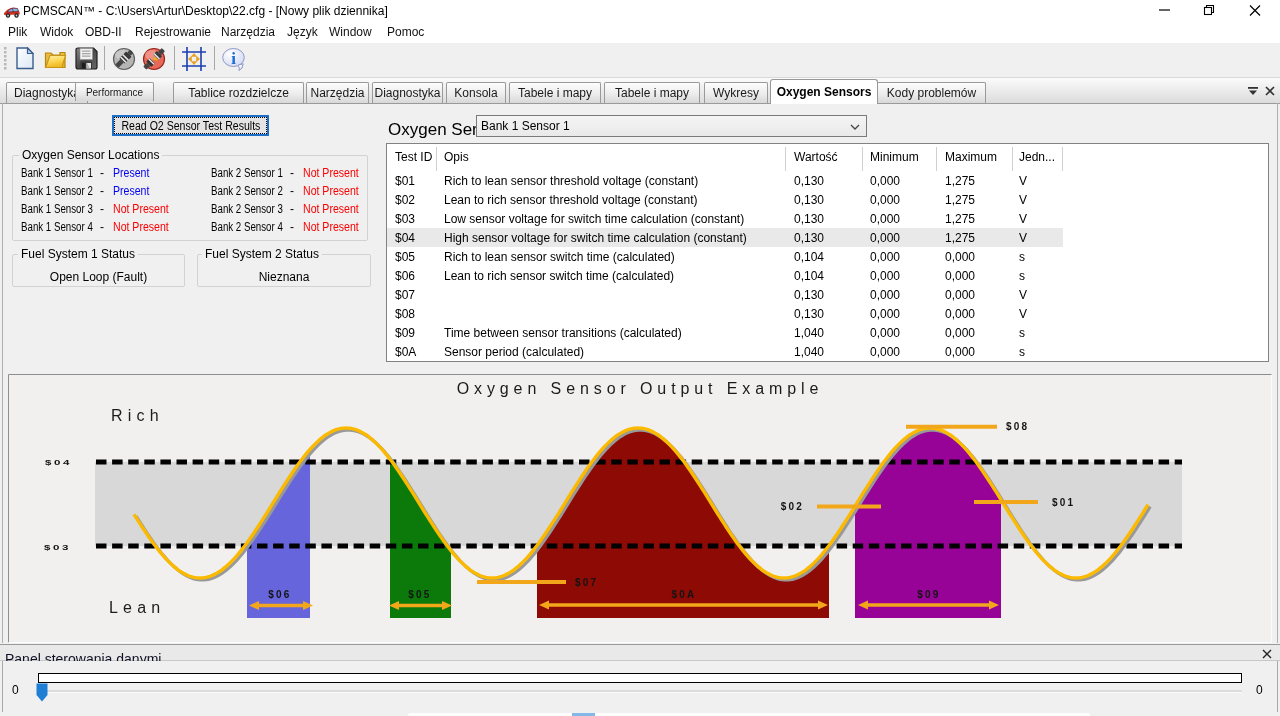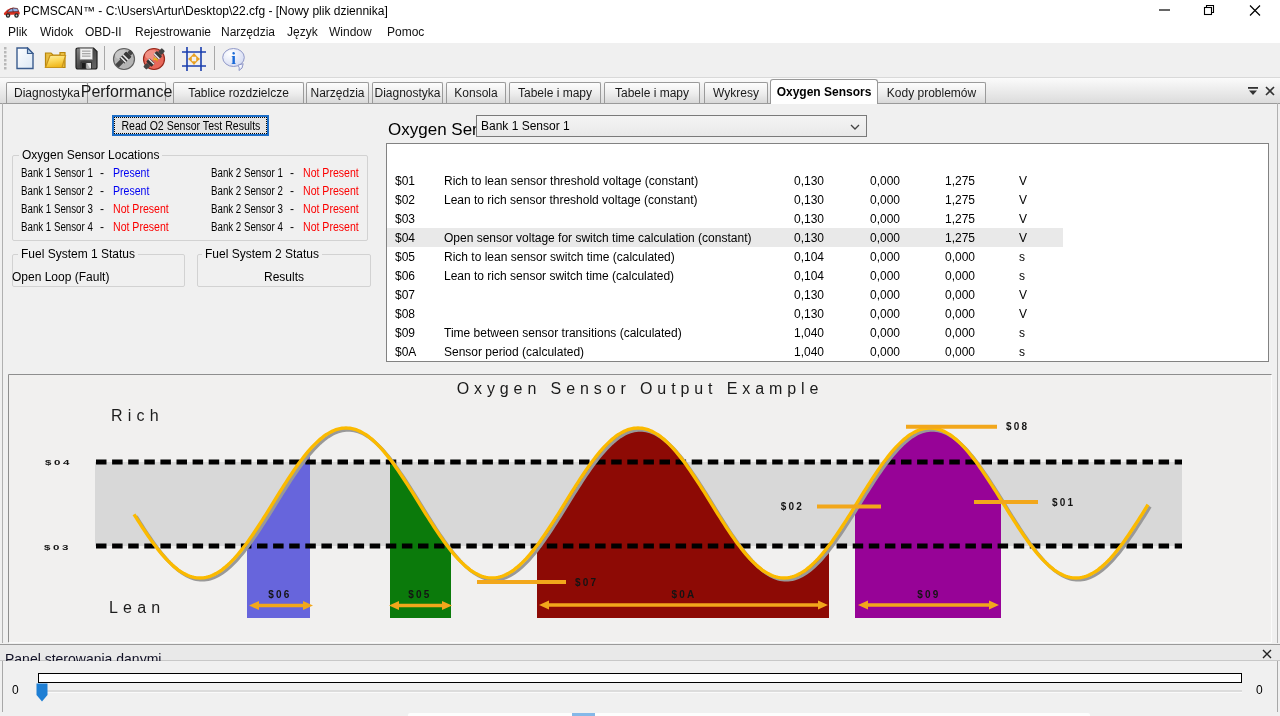--- a/index.html
+++ b/index.html
@@ -129,21 +129,21 @@
         <stop offset="1" stop-color="#ccd4f0"></stop>
       </radialGradient>
     </defs>
     <ellipse cx="11.5" cy="9.5" rx="10.8" ry="9" fill="url(#ig)" stroke="#9098c8" stroke-width="1"></ellipse>
     <path d="M16 17.2 q2 2.5 1 5.3 q4-1.5 4.2-6.8 z" fill="url(#ig)" stroke="#9098c8" stroke-width="1"></path>
     <text x="11.5" y="16" text-anchor="middle" font-family="Liberation Serif,serif" font-weight="bold" font-size="17" fill="#1a6ad8">i</text>
   </svg>
 
 <div class="abs" style="left:0;top:78px;width:1280px;height:25px;background:linear-gradient(#fbfbfb,#dcdcdc);border-bottom:1px solid #9a9a9a">
 <div style="position:absolute;left:6px;top:4px;width:82px;height:21px;background:linear-gradient(#fdfdfd,#ececec 55%,#d8d8d8);border:1px solid #9a9a9a;border-bottom:none;border-radius:2px 2px 0 0;display:flex;align-items:center;justify-content:center;font-size:12px;color:#1a1a1a;z-index:2;box-sizing:border-box">Diagnostyka</div>
-    <div style="position:absolute;left:87px;top:4px;width:79px;height:19px;background:linear-gradient(#fdfdfd,#ececec 55%,#d8d8d8);border:1px solid #9a9a9a;border-bottom:none;border-radius:2px 2px 0 0;display:flex;align-items:center;justify-content:center;font-size:16px;color:#1a1a1a;z-index:2;box-sizing:border-box">Performance</div>
+    <div style="position:absolute;left:75px;top:4px;width:79px;height:19px;background:linear-gradient(#fdfdfd,#ececec 55%,#d8d8d8);border:1px solid #9a9a9a;border-bottom:none;border-radius:2px 2px 0 0;display:flex;align-items:center;justify-content:center;font-size:10px;color:#1a1a1a;z-index:2;box-sizing:border-box">Performance</div>
     <div style="position:absolute;left:173px;top:4px;width:131px;height:21px;background:linear-gradient(#fdfdfd,#ececec 55%,#d8d8d8);border:1px solid #9a9a9a;border-bottom:none;border-radius:2px 2px 0 0;display:flex;align-items:center;justify-content:center;font-size:12px;color:#1a1a1a;z-index:2;box-sizing:border-box">Tablice rozdzielcze</div>
     <div style="position:absolute;left:306px;top:4px;width:63px;height:21px;background:linear-gradient(#fdfdfd,#ececec 55%,#d8d8d8);border:1px solid #9a9a9a;border-bottom:none;border-radius:2px 2px 0 0;display:flex;align-items:center;justify-content:center;font-size:12px;color:#1a1a1a;z-index:2;box-sizing:border-box">Narzędzia</div>
     <div style="position:absolute;left:372px;top:4px;width:71px;height:21px;background:linear-gradient(#fdfdfd,#ececec 55%,#d8d8d8);border:1px solid #9a9a9a;border-bottom:none;border-radius:2px 2px 0 0;display:flex;align-items:center;justify-content:center;font-size:12px;color:#1a1a1a;z-index:2;box-sizing:border-box">Diagnostyka</div>
     <div style="position:absolute;left:446px;top:4px;width:60px;height:21px;background:linear-gradient(#fdfdfd,#ececec 55%,#d8d8d8);border:1px solid #9a9a9a;border-bottom:none;border-radius:2px 2px 0 0;display:flex;align-items:center;justify-content:center;font-size:12px;color:#1a1a1a;z-index:2;box-sizing:border-box">Konsola</div>
     <div style="position:absolute;left:509px;top:4px;width:92px;height:21px;background:linear-gradient(#fdfdfd,#ececec 55%,#d8d8d8);border:1px solid #9a9a9a;border-bottom:none;border-radius:2px 2px 0 0;display:flex;align-items:center;justify-content:center;font-size:12px;color:#1a1a1a;z-index:2;box-sizing:border-box">Tabele i mapy</div>
     <div style="position:absolute;left:604px;top:4px;width:96px;height:21px;background:linear-gradient(#fdfdfd,#ececec 55%,#d8d8d8);border:1px solid #9a9a9a;border-bottom:none;border-radius:2px 2px 0 0;display:flex;align-items:center;justify-content:center;font-size:12px;color:#1a1a1a;z-index:2;box-sizing:border-box">Tabele i mapy</div>
     <div style="position:absolute;left:704px;top:4px;width:64px;height:21px;background:linear-gradient(#fdfdfd,#ececec 55%,#d8d8d8);border:1px solid #9a9a9a;border-bottom:none;border-radius:2px 2px 0 0;display:flex;align-items:center;justify-content:center;font-size:12px;color:#1a1a1a;z-index:2;box-sizing:border-box">Wykresy</div>
     <div style="position:absolute;left:770px;top:1px;width:106px;height:24px;background:#fff;border:1px solid #989898;border-bottom:none;border-radius:3px 3px 0 0;display:flex;align-items:center;justify-content:center;font-weight:bold;font-size:12px;z-index:3">Oxygen Sensors</div>
     <div style="position:absolute;left:877px;top:4px;width:109px;height:21px;background:linear-gradient(#fdfdfd,#ececec 55%,#d8d8d8);border:1px solid #9a9a9a;border-bottom:none;border-radius:2px 2px 0 0;display:flex;align-items:center;justify-content:center;font-size:12px;color:#1a1a1a;z-index:2;box-sizing:border-box">Kody problemów</div>
 <svg class="abs" style="left:1246px;top:7px" width="30" height="12" viewBox="0 0 30 12">
@@ -170,61 +170,76 @@
 <div style="position:absolute;left:21px;top:202px;font-size:12px;color:#000;white-space:nowrap"><span style="display:inline-block;transform:scaleX(0.81);transform-origin:0 0">Bank 1 Sensor 3 </span><span style="position:absolute;left:79px;top:0">-</span><span style="position:absolute;left:92px;top:0;color:#fb0000;display:inline-block;transform:scaleX(0.88);transform-origin:0 0;white-space:nowrap">Not Present</span></div>
 <div style="position:absolute;left:21px;top:220px;font-size:12px;color:#000;white-space:nowrap"><span style="display:inline-block;transform:scaleX(0.81);transform-origin:0 0">Bank 1 Sensor 4 </span><span style="position:absolute;left:79px;top:0">-</span><span style="position:absolute;left:92px;top:0;color:#fb0000;display:inline-block;transform:scaleX(0.88);transform-origin:0 0;white-space:nowrap">Not Present</span></div>
 <div style="position:absolute;left:211px;top:166px;font-size:12px;color:#000;white-space:nowrap"><span style="display:inline-block;transform:scaleX(0.81);transform-origin:0 0">Bank 2 Sensor 1 </span><span style="position:absolute;left:79px;top:0">-</span><span style="position:absolute;left:92px;top:0;color:#fb0000;display:inline-block;transform:scaleX(0.88);transform-origin:0 0;white-space:nowrap">Not Present</span></div>
 <div style="position:absolute;left:211px;top:184px;font-size:12px;color:#000;white-space:nowrap"><span style="display:inline-block;transform:scaleX(0.81);transform-origin:0 0">Bank 2 Sensor 2 </span><span style="position:absolute;left:79px;top:0">-</span><span style="position:absolute;left:92px;top:0;color:#fb0000;display:inline-block;transform:scaleX(0.88);transform-origin:0 0;white-space:nowrap">Not Present</span></div>
 <div style="position:absolute;left:211px;top:202px;font-size:12px;color:#000;white-space:nowrap"><span style="display:inline-block;transform:scaleX(0.81);transform-origin:0 0">Bank 2 Sensor 3 </span><span style="position:absolute;left:79px;top:0">-</span><span style="position:absolute;left:92px;top:0;color:#fb0000;display:inline-block;transform:scaleX(0.88);transform-origin:0 0;white-space:nowrap">Not Present</span></div>
 <div style="position:absolute;left:211px;top:220px;font-size:12px;color:#000;white-space:nowrap"><span style="display:inline-block;transform:scaleX(0.81);transform-origin:0 0">Bank 2 Sensor 4 </span><span style="position:absolute;left:79px;top:0">-</span><span style="position:absolute;left:92px;top:0;color:#fb0000;display:inline-block;transform:scaleX(0.88);transform-origin:0 0;white-space:nowrap">Not Present</span></div>
 
 <fieldset class="abs" style="left:12px;top:247px;width:171px;height:38px;border:1px solid #d2d2d2;border-radius:2px">
 <legend style="font-size:12px;margin-left:5px;padding:0 3px">Fuel System 1 Status</legend>
 </fieldset>
-<div class="abs" style="left:12px;top:270px;width:173px;font-size:12px">Open Loop (Fault)</div>
+<div class="abs" style="left:12px;top:270px;width:173px;text-align:center;font-size:12px">Open Loop (Fault)</div>
 <fieldset class="abs" style="left:197px;top:247px;width:172px;height:38px;border:1px solid #d2d2d2;border-radius:2px">
 <legend style="font-size:12px;margin-left:4px;padding:0 3px">Fuel System 2 Status</legend>
 </fieldset>
-<div class="abs" style="left:197px;top:270px;width:174px;text-align:center;font-size:12px">Results</div>
+<div class="abs" style="left:197px;top:270px;width:174px;text-align:center;font-size:12px">Nieznana</div>
 
 <span class="abs" style="left:388px;top:120px;font-size:17px">Oxygen Sensor:</span>
 <div class="abs" style="left:476px;top:115px;width:391px;height:22px;background:linear-gradient(#f4f4f4,#e9e9e9);border:1px solid #7a7a7a;box-sizing:border-box">
 <span style="position:absolute;left:4px;top:3px;font-size:12px">Bank 1 Sensor 1</span>
 <svg style="position:absolute;right:6px;top:8px" width="10" height="6" viewBox="0 0 10 6">
       <path d="M1 1 l4 4 l4 -4" stroke="#444" stroke-width="1.3" fill="none"></path>
     </svg>
 </div>
 
 <div style="position:absolute;left:386px;top:143px;width:883px;height:219px;background:#fff;border:1px solid #828282;box-sizing:border-box">
+    <div style="position:absolute;left:0;top:0;width:100%;height:27px">
+      <span style="position:absolute;left:8px;top:6px;font-size:12px">Test ID</span>
+      <span style="position:absolute;left:57px;top:6px;font-size:12px">Opis</span>
+      <span style="position:absolute;left:407px;top:6px;font-size:12px">Wartość</span>
+      <span style="position:absolute;left:483px;top:6px;font-size:12px">Minimum</span>
+      <span style="position:absolute;left:558px;top:6px;font-size:12px">Maximum</span>
+      <span style="position:absolute;left:632px;top:6px;font-size:12px">Jedn...</span>
+      <div style="position:absolute;left:49px;top:3px;width:1px;height:24px;background:#d0d0d0"></div>
+      <div style="position:absolute;left:398px;top:3px;width:1px;height:24px;background:#d0d0d0"></div>
+      <div style="position:absolute;left:475px;top:3px;width:1px;height:24px;background:#d0d0d0"></div>
+      <div style="position:absolute;left:549px;top:3px;width:1px;height:24px;background:#d0d0d0"></div>
+      <div style="position:absolute;left:625px;top:3px;width:1px;height:24px;background:#d0d0d0"></div>
+      <div style="position:absolute;left:675px;top:3px;width:1px;height:24px;background:#d0d0d0"></div>
+    </div>
     <div style="position:absolute;left:0;top:27px;width:676px;height:19px;">
       <span style="position:absolute;left:8px;top:3px;font-size:12px;white-space:nowrap">$01</span>
       <span style="position:absolute;left:57px;top:3px;font-size:12px;white-space:nowrap">Rich to lean sensor threshold voltage (constant)</span>
       <span style="position:absolute;left:407px;top:3px;font-size:12px;white-space:nowrap">0,130</span>
       <span style="position:absolute;left:483px;top:3px;font-size:12px;white-space:nowrap">0,000</span>
       <span style="position:absolute;left:558px;top:3px;font-size:12px;white-space:nowrap">1,275</span>
       <span style="position:absolute;left:632px;top:3px;font-size:12px;white-space:nowrap">V</span>
     </div>
     <div style="position:absolute;left:0;top:46px;width:676px;height:19px;">
       <span style="position:absolute;left:8px;top:3px;font-size:12px;white-space:nowrap">$02</span>
       <span style="position:absolute;left:57px;top:3px;font-size:12px;white-space:nowrap">Lean to rich sensor threshold voltage (constant)</span>
       <span style="position:absolute;left:407px;top:3px;font-size:12px;white-space:nowrap">0,130</span>
       <span style="position:absolute;left:483px;top:3px;font-size:12px;white-space:nowrap">0,000</span>
       <span style="position:absolute;left:558px;top:3px;font-size:12px;white-space:nowrap">1,275</span>
       <span style="position:absolute;left:632px;top:3px;font-size:12px;white-space:nowrap">V</span>
     </div>
     <div style="position:absolute;left:0;top:65px;width:676px;height:19px;">
       <span style="position:absolute;left:8px;top:3px;font-size:12px;white-space:nowrap">$03</span>
+      <span style="position:absolute;left:57px;top:3px;font-size:12px;white-space:nowrap">Low sensor voltage for switch time calculation (constant)</span>
       <span style="position:absolute;left:407px;top:3px;font-size:12px;white-space:nowrap">0,130</span>
       <span style="position:absolute;left:483px;top:3px;font-size:12px;white-space:nowrap">0,000</span>
       <span style="position:absolute;left:558px;top:3px;font-size:12px;white-space:nowrap">1,275</span>
       <span style="position:absolute;left:632px;top:3px;font-size:12px;white-space:nowrap">V</span>
     </div>
     <div style="position:absolute;left:0;top:84px;width:676px;height:19px;background:#e9e9e9;">
       <span style="position:absolute;left:8px;top:3px;font-size:12px;white-space:nowrap">$04</span>
-      <span style="position:absolute;left:57px;top:3px;font-size:12px;white-space:nowrap">Open sensor voltage for switch time calculation (constant)</span>
+      <span style="position:absolute;left:57px;top:3px;font-size:12px;white-space:nowrap">High sensor voltage for switch time calculation (constant)</span>
       <span style="position:absolute;left:407px;top:3px;font-size:12px;white-space:nowrap">0,130</span>
       <span style="position:absolute;left:483px;top:3px;font-size:12px;white-space:nowrap">0,000</span>
       <span style="position:absolute;left:558px;top:3px;font-size:12px;white-space:nowrap">1,275</span>
       <span style="position:absolute;left:632px;top:3px;font-size:12px;white-space:nowrap">V</span>
     </div>
     <div style="position:absolute;left:0;top:103px;width:676px;height:19px;">
       <span style="position:absolute;left:8px;top:3px;font-size:12px;white-space:nowrap">$05</span>
       <span style="position:absolute;left:57px;top:3px;font-size:12px;white-space:nowrap">Rich to lean sensor switch time (calculated)</span>
       <span style="position:absolute;left:407px;top:3px;font-size:12px;white-space:nowrap">0,104</span>
       <span style="position:absolute;left:483px;top:3px;font-size:12px;white-space:nowrap">0,000</span>

